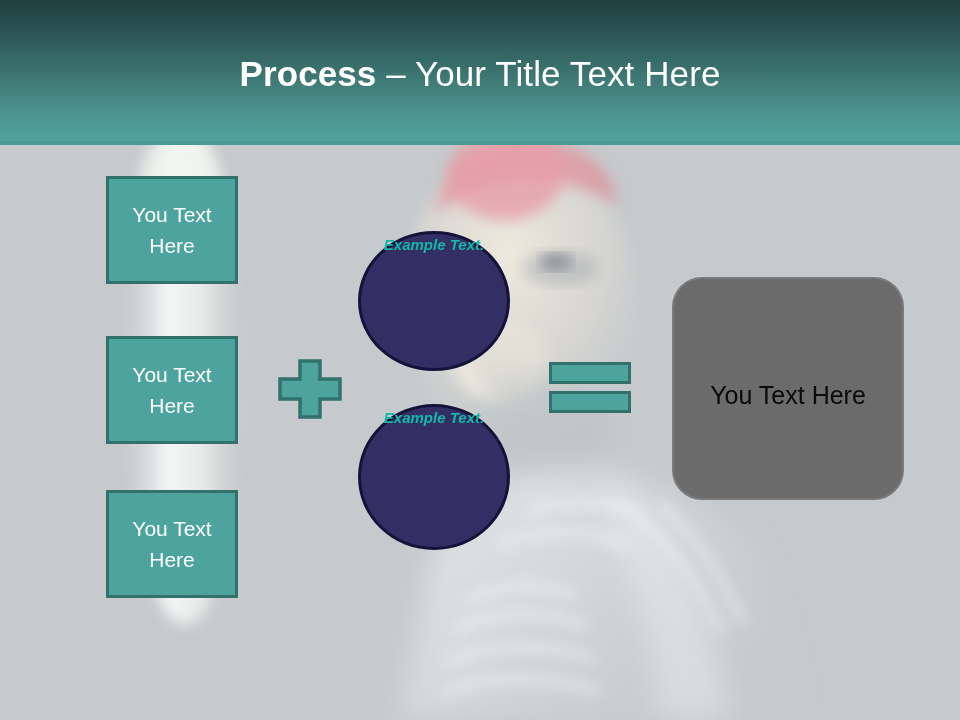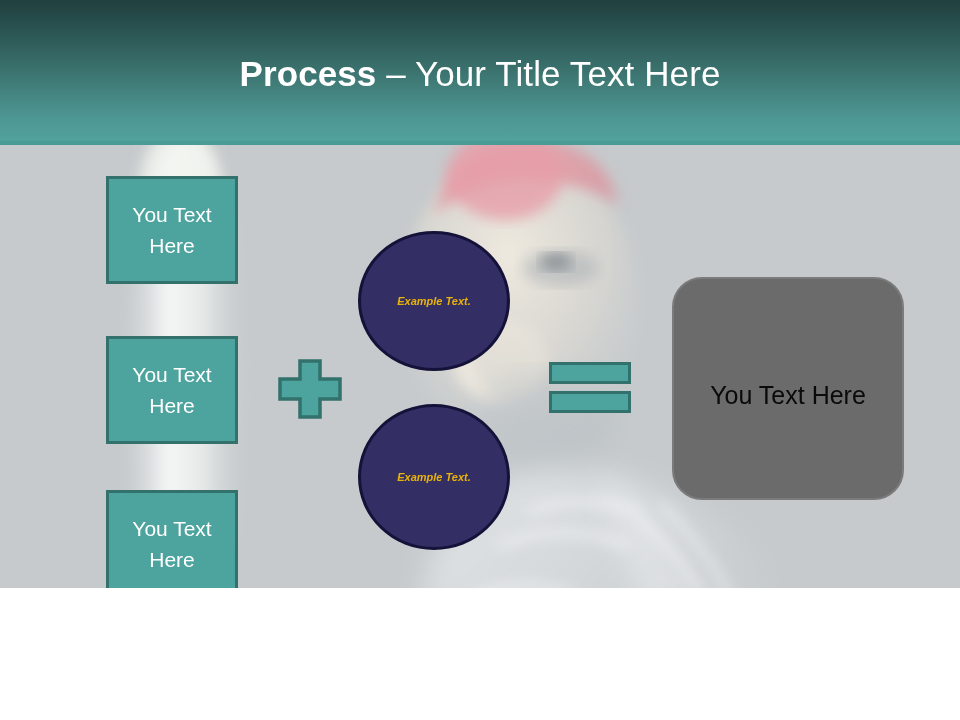--- a/index.html
+++ b/index.html
@@ -7,21 +7,21 @@
     padding: 0;
     background: #ffffff;
   }
   body {
     font-family: "Liberation Sans", sans-serif;
   }
 
   #slide {
     position: relative;
     width: 960px;
-    height: 588px;
+    height: 720px;
     overflow: hidden;
     background: #c6cacc;
   }
 
   
   .bg-photo {
     position: absolute;
     inset: 0;
     overflow: hidden;
     pointer-events: none;
@@ -94,26 +94,25 @@
   }
   .plus-op svg { display:block; width:64px; height:60px; }
 
   
   .navy-circle {
     position: absolute;
     box-sizing: border-box;
     border-radius: 50%;
     background: #332e63;
     border: 3px solid #15123a;
-    color: #eab308;
+    color: #14b8a6;
     display: flex;
-    align-items: center;
     justify-content: center;
     text-align: center;
-    font-size: 11px;
+    font-size: 15px;
     line-height: 22px;
     font-weight: bold;
     font-style: italic;
   }
   #circle-1 { left:358px; top:231px; width:152px; height:140px; }
   #circle-2 { left:358px; top:404px; width:152px; height:146px; }
 
   
   .equals-op {
     position: absolute;

